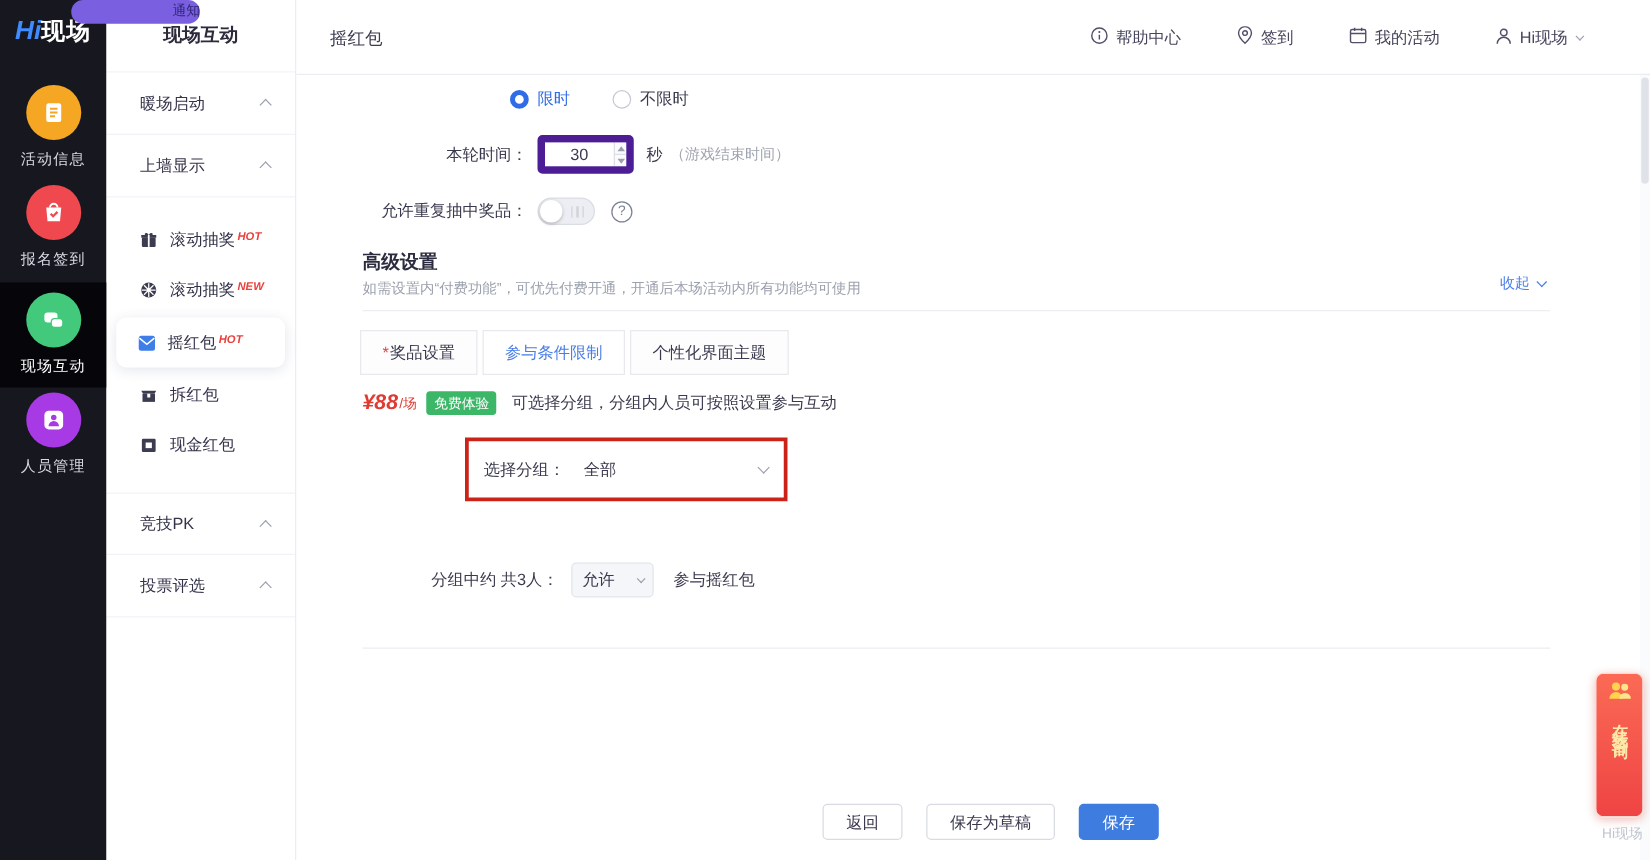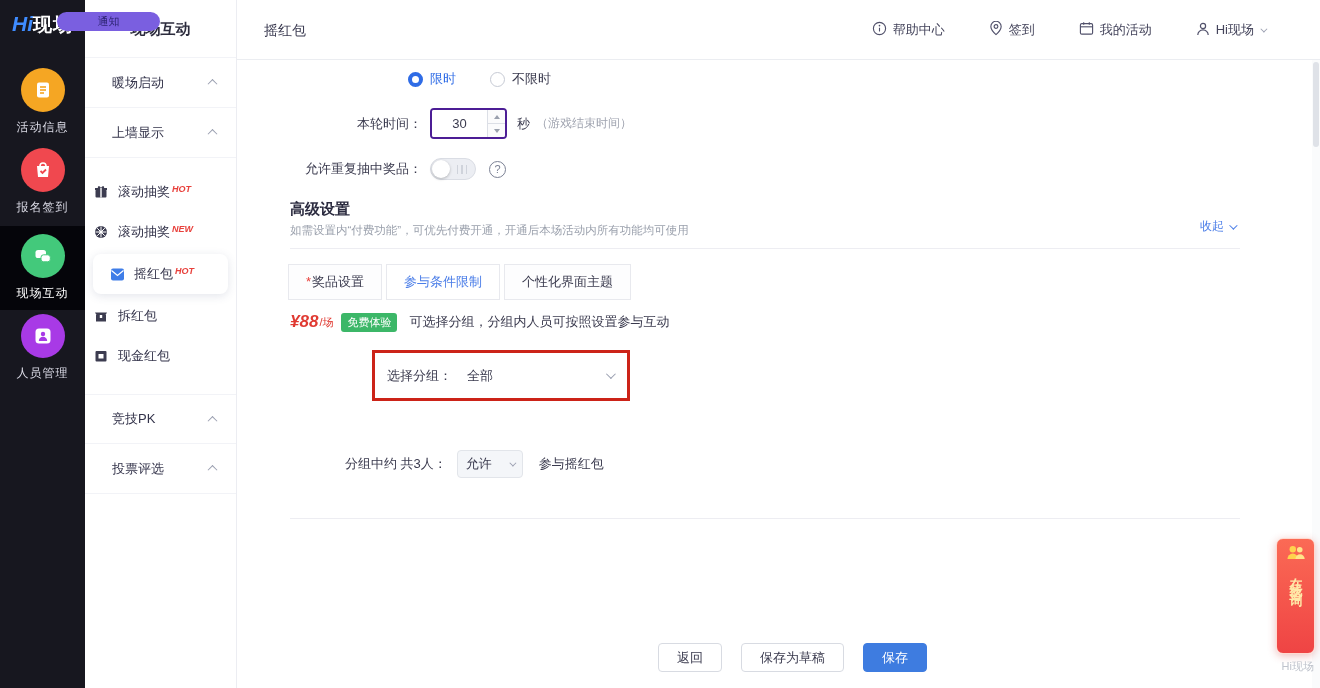--- a/index.html
+++ b/index.html
@@ -4,34 +4,34 @@
 <style>
   * { margin:0; padding:0; box-sizing:border-box; }
   html,body { font-family:"Liberation Sans","DejaVu Sans",sans-serif; }
   .page { position:relative; width:1320px; height:688px; background:#fff; overflow:hidden; }
 
   
   .sidebar { position:absolute; left:0; top:0; width:85px; height:688px; background:#17171f; z-index:5; }
   .logo { position:absolute; top:12px; left:0; width:85px; text-align:center; white-space:nowrap; }
   .logo .hi { color:#3f8cff; font-weight:900; font-style:italic; font-size:21px; }
   .logo .rest { color:#fff; font-weight:800; font-size:19px; letter-spacing:1px; }
-  .notice-pill { position:absolute; left:57px; top:12px; width:103px; height:19px; background:#7a5fe0;
-    border-radius:10px; z-index:20; color:#2e2574; font-size:11px; line-height:19px; text-align:center; }
+  .notice-pill { position:absolute; left:57px; top:0px; width:103px; height:19px; background:#7a5fe0;
+    border-radius:10px; z-index:20; color:#2e2574; font-size:11px; line-height:19px; text-align:right; }
   .nav-item { position:absolute; left:0; width:85px; text-align:center; cursor:pointer; }
   .nav-item .circ { width:44px; height:44px; border-radius:50%; margin:0 auto; display:flex; align-items:center; justify-content:center; }
   .nav-item .lbl { margin-top:7px; font-size:12px; color:#d9d9e4; letter-spacing:1px; }
   .nav-item.active { background:#05050a; padding-top:8px; height:84px; }
   .nav-item.active .lbl { color:#ffffff; }
 
   
   .sidemenu { position:absolute; left:85px; top:0; width:152px; height:688px; background:#ffffff; border-right:1px solid #ecedf2; z-index:4; }
   .sidemenu .title { height:58px; line-height:58px; text-align:center; font-size:15px; font-weight:bold; color:#2b2b3c; border-bottom:1px solid #f2f3f7; }
   .menurow { height:50px; display:flex; align-items:center; justify-content:space-between; padding:0 20px 0 27px; font-size:13px; color:#33334a; border-bottom:1px solid #f2f3f7; cursor:pointer; }
   .menurow.blue { background:#4a7fe0; color:#fff; border-bottom:none; }
-  .subitem { height:40px; display:flex; align-items:center; padding:0 10px 0 8px; font-size:13px; color:#33334a; cursor:pointer; position:relative; }
+  .subitem { height:40px; display:flex; align-items:center; padding:0 10px 0 26px; font-size:13px; color:#33334a; cursor:pointer; position:relative; }
   .subitem .sicon { width:16px; display:flex; justify-content:center; margin-right:9px; }
   .subitem sup { color:#e8413c; font-size:9px; font-style:italic; font-weight:bold; margin-left:2px; transform:translateY(-3px); display:inline-block; }
   .subitem.selected { background:#fff; margin:2px 8px; padding-left:16px; border-radius:8px; box-shadow:0 2px 10px rgba(60,70,110,.14); }
   .menurow.bottom-first { border-top:1px solid #f2f3f7; margin-top:18px; }
 
   .chev { display:inline-block; width:7px; height:7px; border-right:1.5px solid #9a9fb0; border-bottom:1.5px solid #9a9fb0; }
   .chev.up { transform:rotate(-135deg) translate(-1px,-1px); }
   .chev.down { transform:rotate(45deg) translateY(-2px); }
   .chev.white { border-color:#fff; }
   .chev.blue { border-color:#4a7de8; width:6px; height:6px; }
@@ -50,21 +50,21 @@
 
   .radio-row { position:absolute; top:10px; left:171px; display:flex; align-items:center; gap:34px; }
   .radio-opt { display:flex; align-items:center; gap:7px; cursor:pointer; font-size:13px; }
   .radio-on { width:15px; height:15px; border-radius:50%; border:4.5px solid #2f6ce6; background:#fff; }
   .radio-off { width:15px; height:15px; border-radius:50%; border:1px solid #c6cad4; background:#fff; }
   .radio-opt .on-lbl { color:#2f6ce6; }
   .radio-opt .off-lbl { color:#3a3a4e; }
 
   .row-time { position:absolute; top:48px; left:0; display:flex; align-items:center; }
   .form-label { width:185px; text-align:right; font-size:13px; color:#3a3a4e; }
-  .num-input { margin-left:8px; width:77px; height:31px; border:2px solid #4c1d95; border-radius:4px; display:flex; overflow:hidden; background:#fff; }
+  .num-input { margin-left:8px; width:77px; height:31px; border:6px solid #4c1d95; border-radius:4px; display:flex; overflow:hidden; background:#fff; }
   .num-input input { width:55px; border:none; outline:none; text-align:center; font-size:13px; color:#3a3a4e; font-family:inherit; }
   .stepper { width:21px; border-left:1px solid #dcdfe6; display:flex; flex-direction:column; }
   .stepper .st { flex:1; display:flex; align-items:center; justify-content:center; background:#fbfbfc; cursor:pointer; }
   .stepper .st:first-child { border-bottom:1px solid #dcdfe6; }
   .tri-up { width:0; height:0; border-left:3.5px solid transparent; border-right:3.5px solid transparent; border-bottom:4.5px solid #9aa0ad; }
   .tri-down { width:0; height:0; border-left:3.5px solid transparent; border-right:3.5px solid transparent; border-top:4.5px solid #9aa0ad; }
   .unit { margin-left:10px; font-size:13px; color:#3a3a4e; }
   .hint { margin-left:6px; font-size:12px; color:#a0a4b0; }
 
   .row-toggle { position:absolute; top:98px; left:0; display:flex; align-items:center; }

